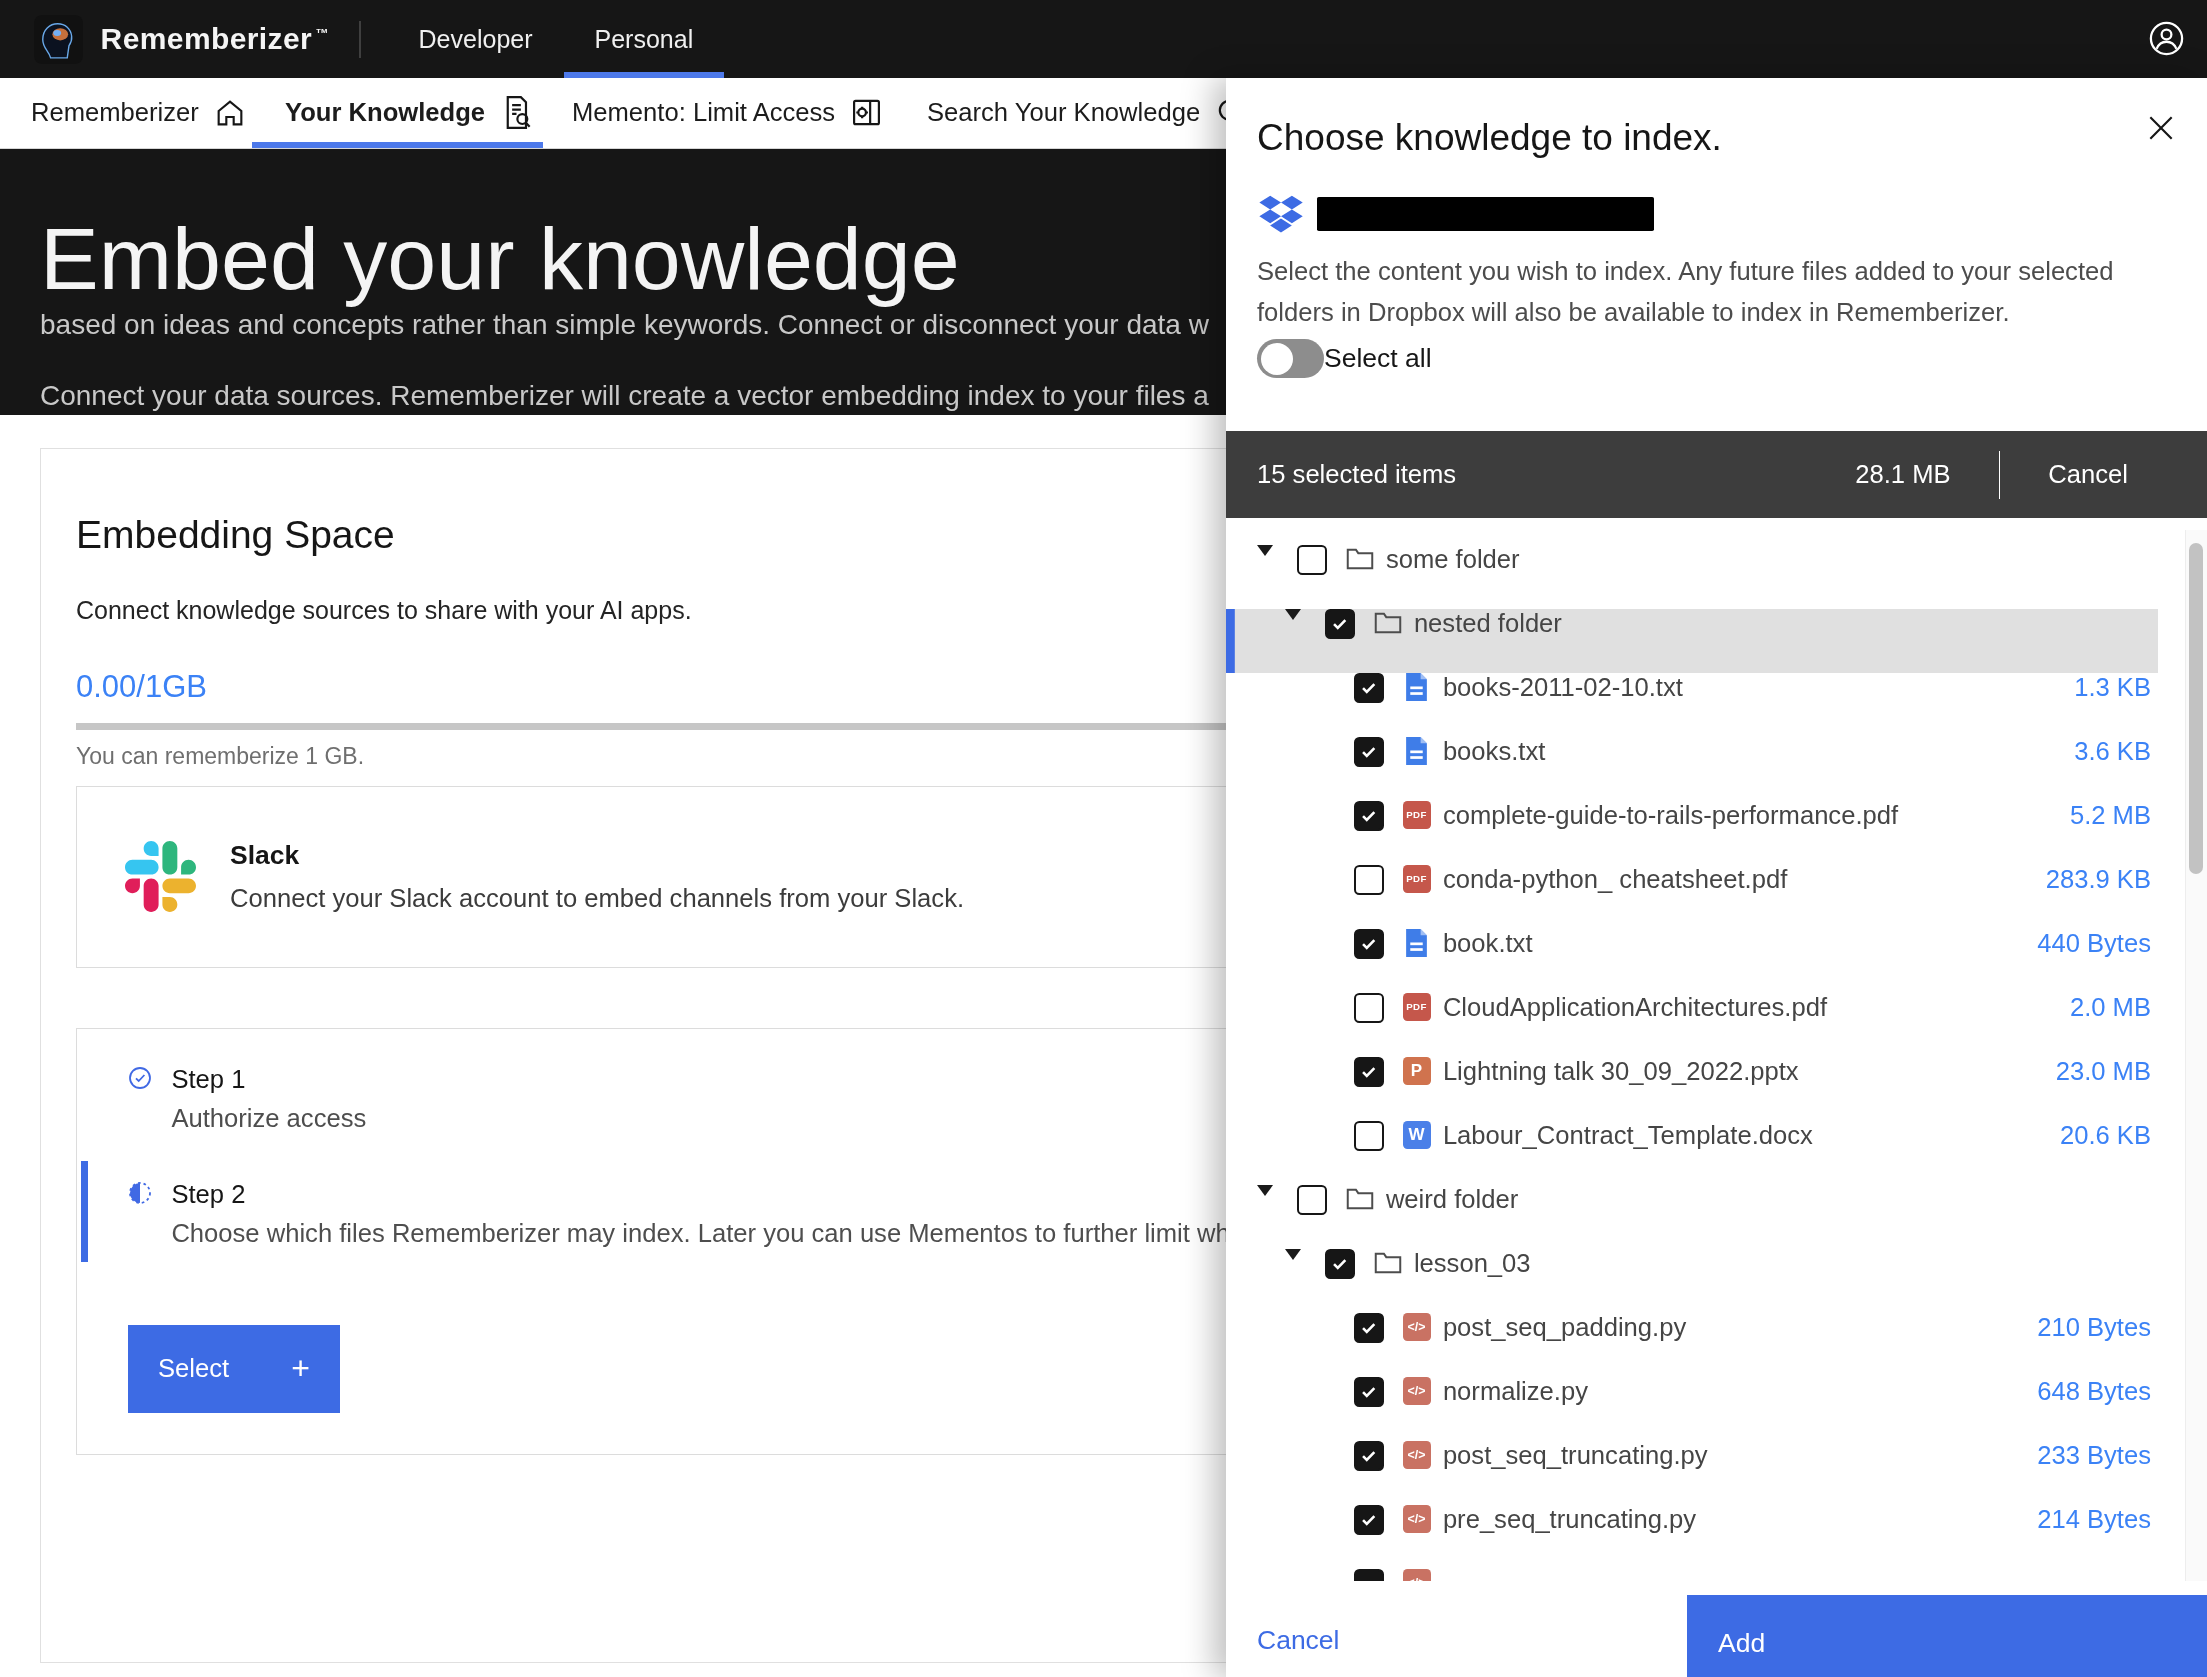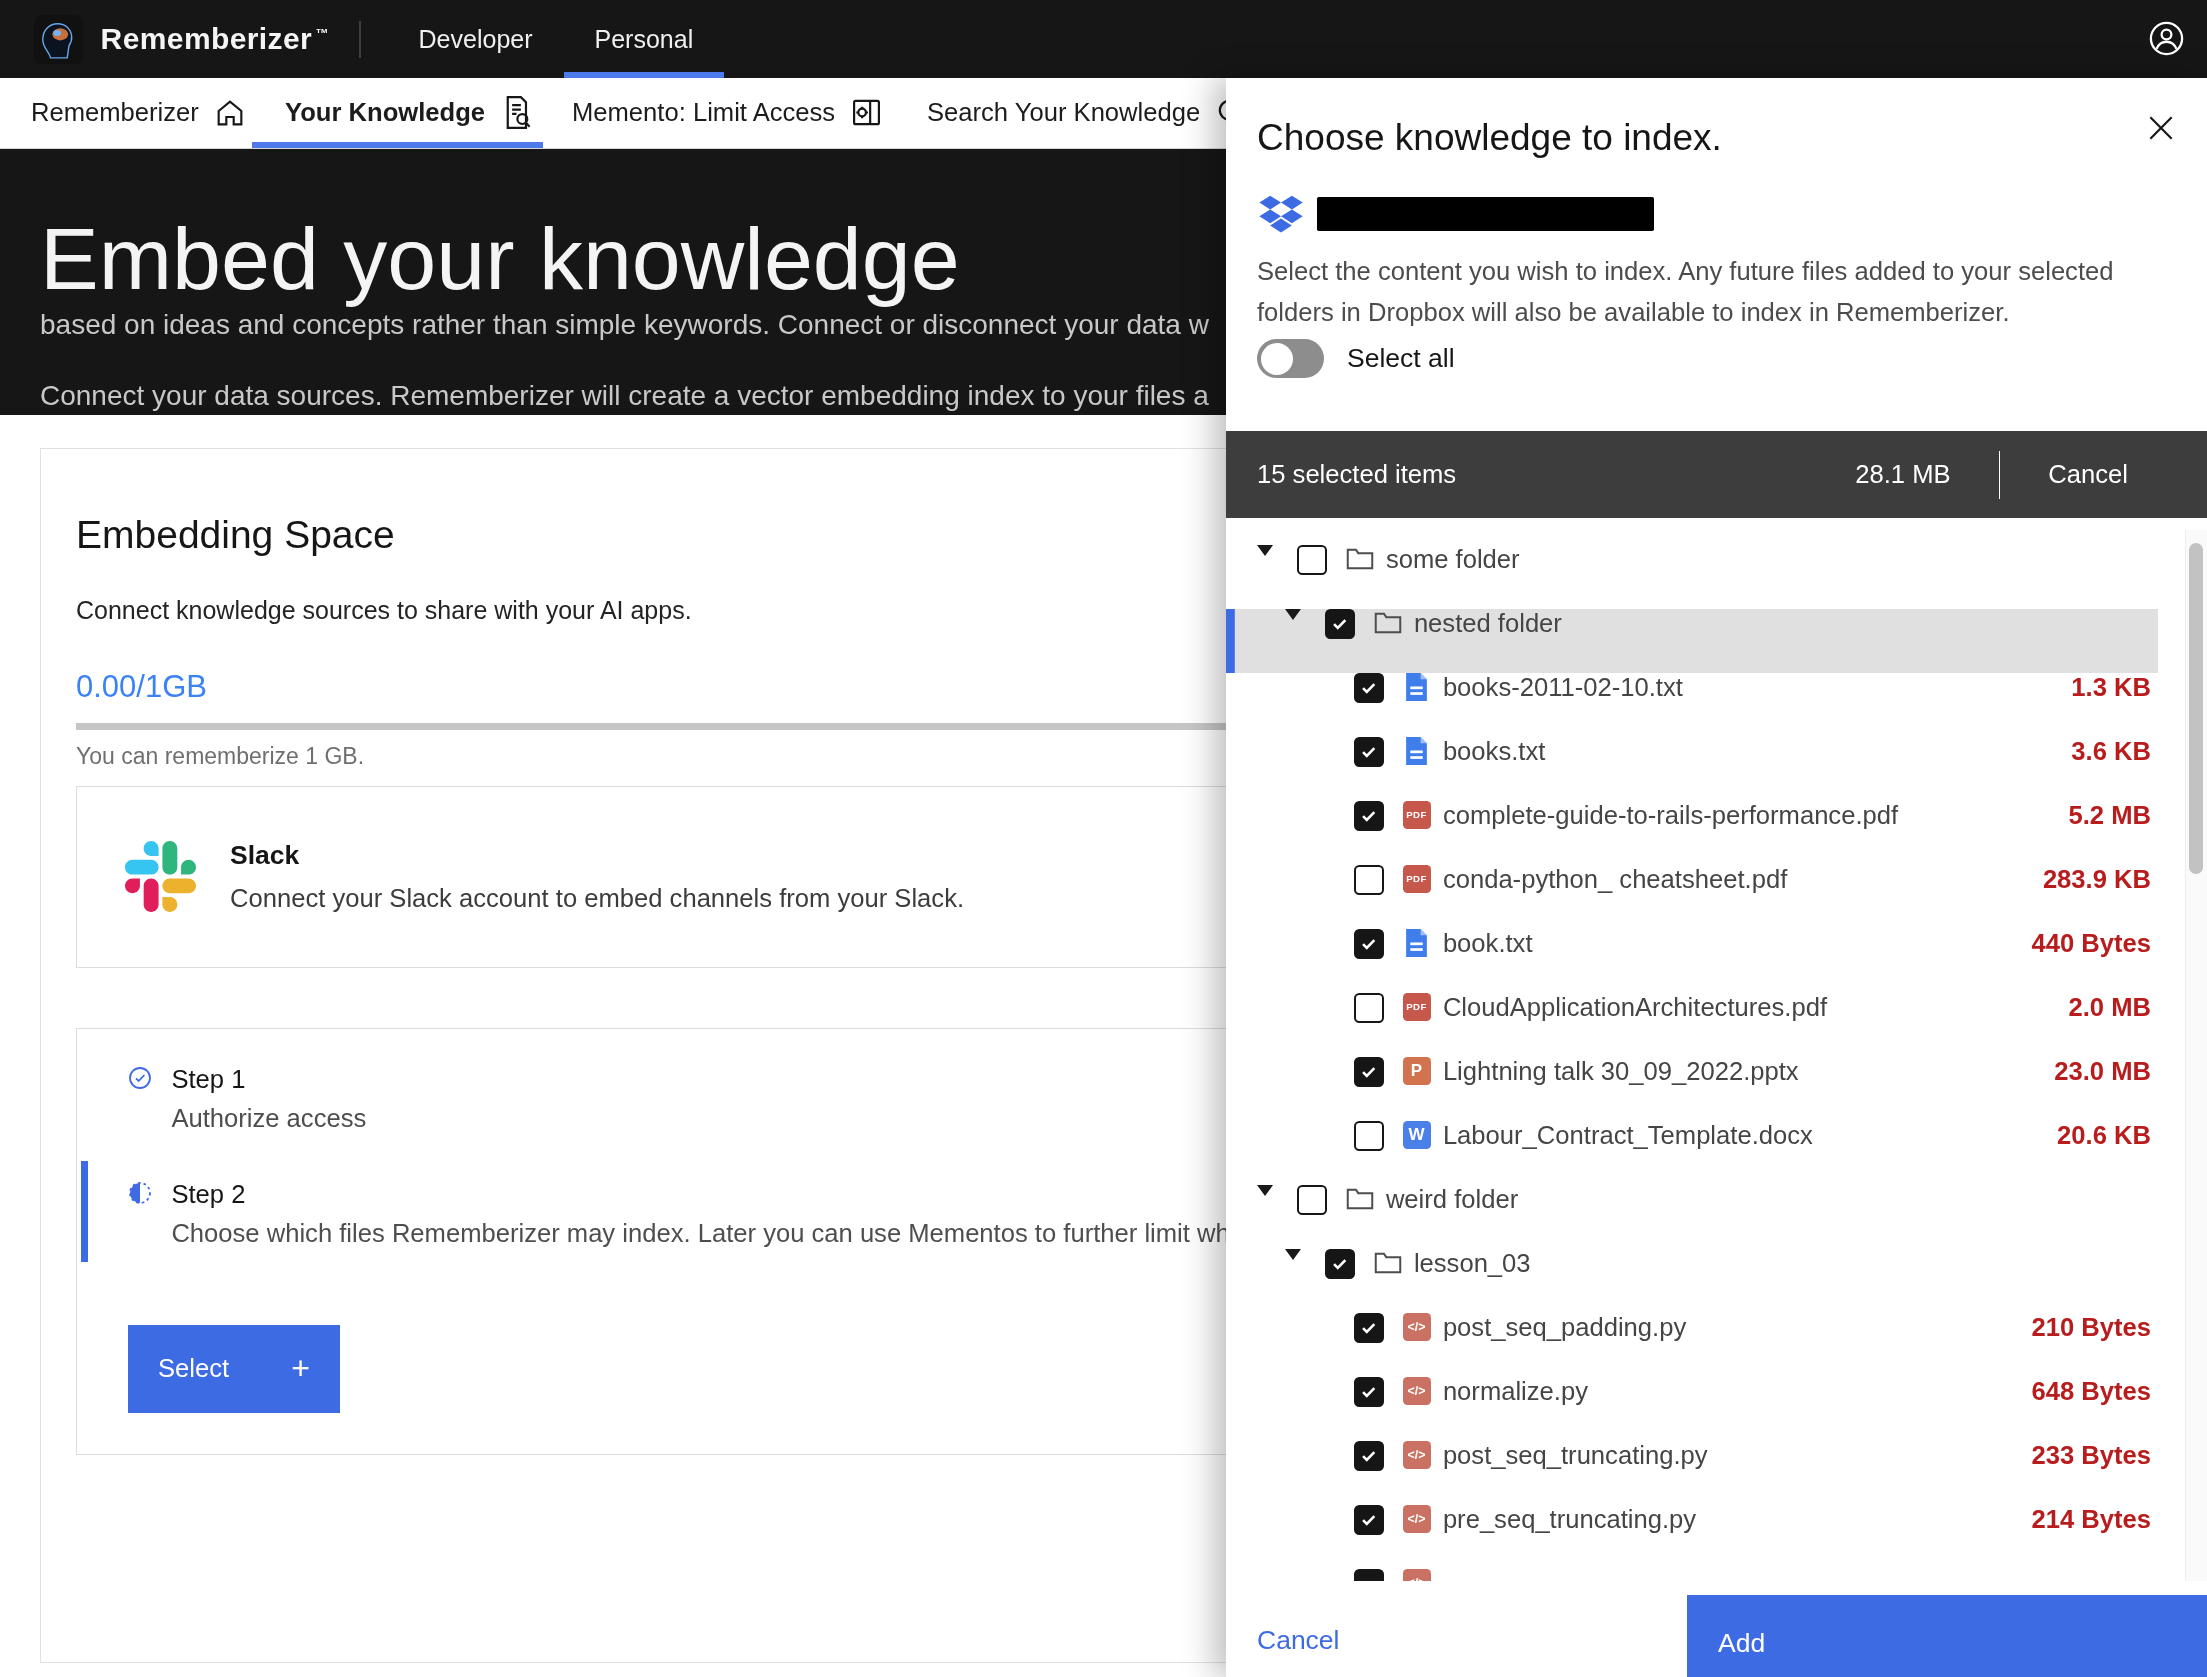--- a/index.html
+++ b/index.html
@@ -65,21 +65,21 @@
   .select-btn .plus { font-size:32px; font-weight:300; }
 
   
   .drawer { position:absolute; left:1226px; top:78px; width:981px; height:1600px; background:#fff;
             box-shadow:-12.4px 0 30px rgba(0,0,0,.25); z-index:50; overflow:hidden; }
   .d-title { position:absolute; left:31px; top:39px; font-size:37px; font-weight:400; color:#161616; }
   .d-close { position:absolute; right:30px; top:34px; width:32px; height:32px; cursor:pointer; }
   .d-provider { position:absolute; left:31px; top:115px; display:flex; align-items:center; gap:12.4px; }
   .redact.drawer-bar { width:337px; height:34px; }
   .d-desc { position:absolute; left:31px; top:173px; font-size:25.6px; line-height:41px; color:#4c4c4c; white-space:nowrap; }
-  .d-toggle-row { position:absolute; left:31px; top:261px; display:flex; align-items:center; gap:23px; }
+  .d-toggle-row { position:absolute; left:31px; top:261px; display:flex; align-items:center; }
   .toggle { width:67px; height:39px; border-radius:19.4px; background:#8d8d8d; position:relative; cursor:pointer; flex:none; }
   .toggle .knob { position:absolute; left:3.5px; top:3.5px; width:32px; height:32px; border-radius:50%; background:#fff; }
   .toggle-label { font-size:26.5px; color:#161616; }
   .d-selbar { position:absolute; left:0; top:353px; width:100%; height:87px; background:#3d3d3d;
               display:flex; align-items:center; padding:0 79px 0 31px; color:#fff; font-size:25.6px; }
   .sb-size { margin-left:auto; }
   .sb-div { width:1.8px; height:48px; background:#fff; margin:0 48px; }
   .sb-cancel { cursor:pointer; }
   .d-list { position:absolute; left:0; top:440px; width:100%; height:1063px; overflow:hidden; padding-top:26.5px; }
   .trow { height:64px; display:flex; align-items:flex-start; margin-right:49px; padding-right:7px; cursor:pointer; }
@@ -91,21 +91,21 @@
         margin-right:18.5px; flex:none; display:flex; align-items:center; justify-content:center; }
   .cb.on { background:#161616; }
   .ficon { width:28px; height:28px; margin-right:12.4px; flex:none; display:flex; align-items:center; justify-content:center; }
   .badge { width:28px; height:28px; border-radius:4.4px; color:#fff; font-weight:bold;
            display:flex; align-items:center; justify-content:center; flex:none; margin-right:12.4px; }
   .badge.pdf { background:#c5574b; font-size:9.7px; letter-spacing:0.4px; }
   .badge.ppt { background:#d0734e; font-size:17px; }
   .badge.doc { background:#4b80e8; font-size:17px; }
   .badge.code { background:#c97263; font-size:12.4px; }
   .rlabel { font-size:25.6px; color:#454545; white-space:nowrap; }
-  .rsize { font-size:25.6px; color:#b91c1c; margin-left:auto; white-space:nowrap;font-weight:bold; }
+  .rsize { font-size:25.6px; color:#3b82f6; margin-left:auto; white-space:nowrap; }
   .d-scroll-track { position:absolute; right:0; top:452px; width:22px; height:1052px; background:#fafafa; border-left:1.8px solid #ededed; }
   .d-scroll-handle { position:absolute; right:4.4px; top:465px; width:13.2px; height:331px; border-radius:7px; background:#c2c2c2; }
   .d-footer { position:absolute; left:0; top:1503px; width:100%; height:97px; background:#fff; }
   .f-cancel { position:absolute; left:31px; top:44px; font-size:26.5px; color:#3d6be4; cursor:pointer; }
   .add-btn { position:absolute; left:461px; top:14px; width:521px; height:97px; background:#3d6be4; border:none;
              color:#fff; font-size:26.5px; font-family:inherit; text-align:left; padding-left:31px; cursor:pointer; }
 </style>
 </head>
 <body>
 

